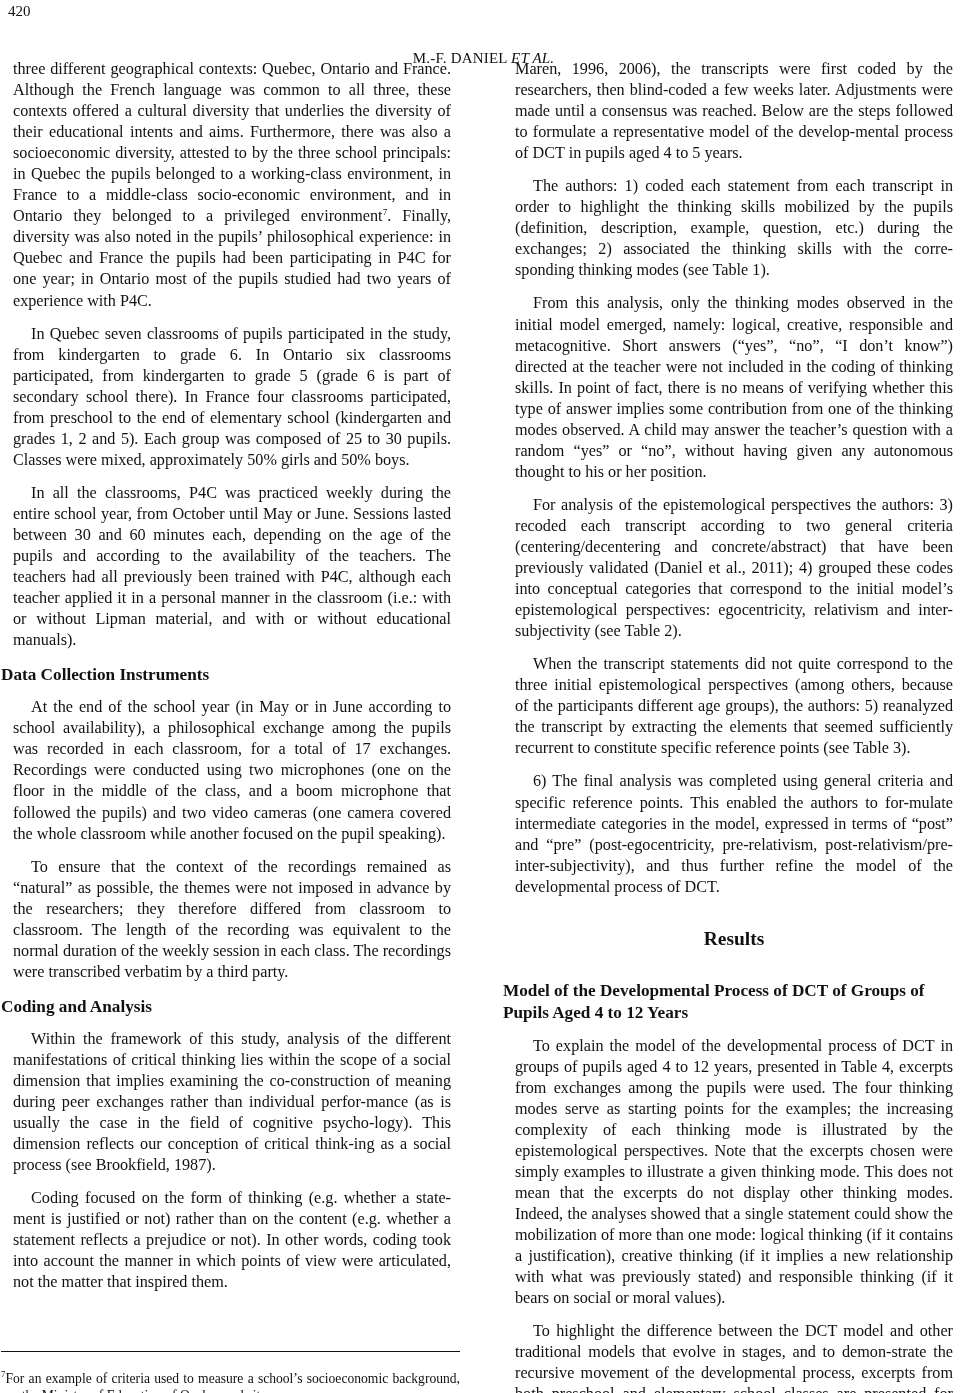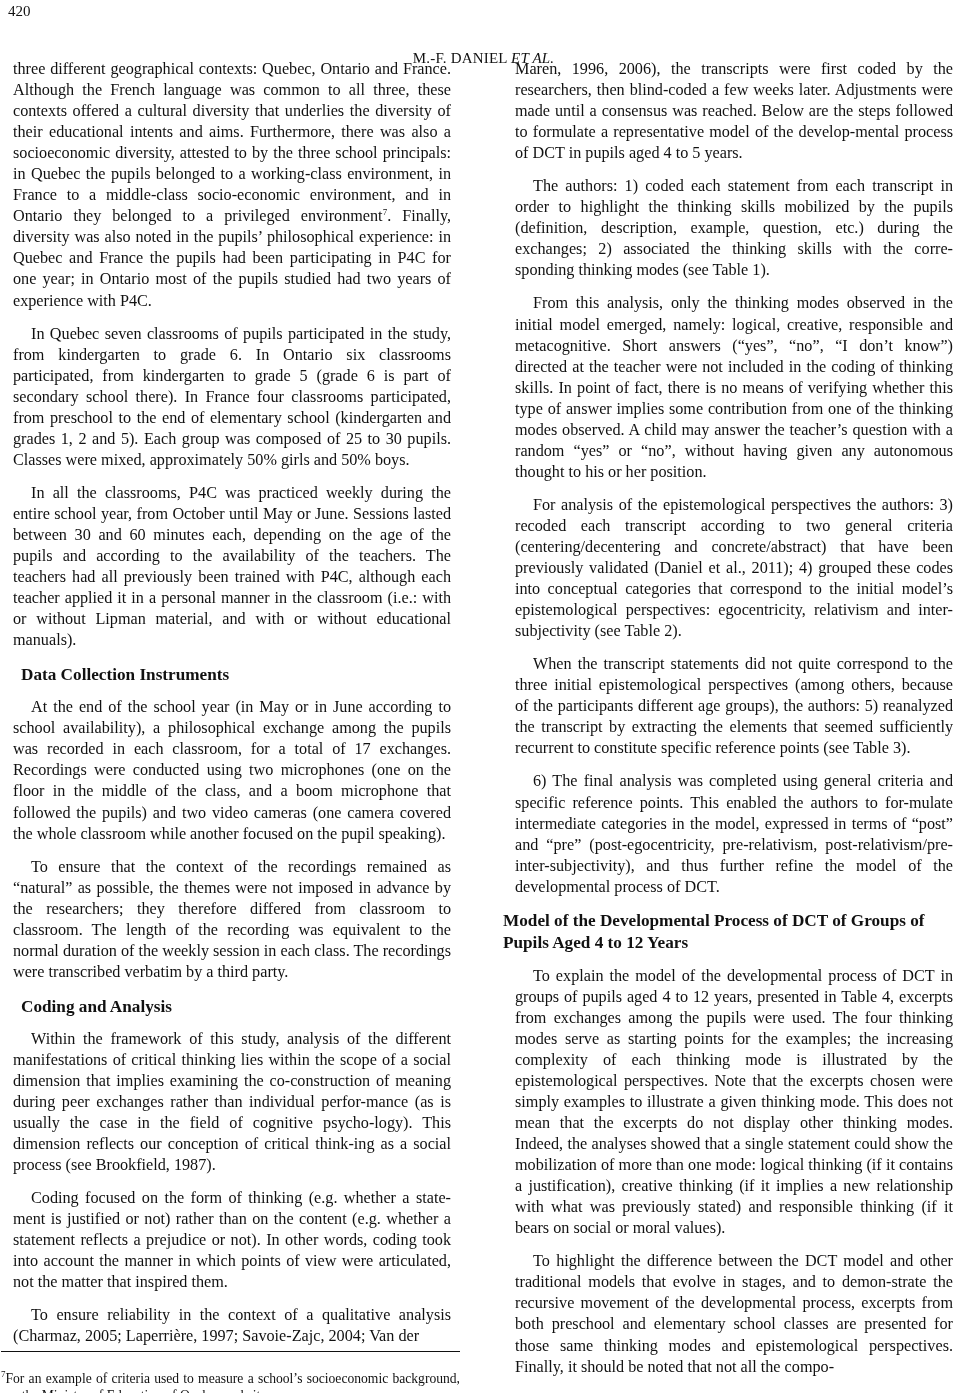--- a/index.html
+++ b/index.html
@@ -22,21 +22,21 @@
     text-align: justify; hyphens: none;
   }
   .col-left { left: 1px; }
   .col-right { left: 503px; width: 462px; }
   .col p { margin: 12px; text-indent: 18px; }
   .col p.noindent { text-indent: 0; }
   .col p + p { margin-top: 0; }
   .col p.gap { margin-top: 3px; }
 
   h3.sec {
-    font-size: 17.2px; font-weight: bold; margin: 13px 0 11px 0; line-height: 21px; text-align: left; padding-left: 20px;
+    font-size: 17.2px; font-weight: bold; margin: 13px 0 11px 0; line-height: 21px; text-align: left;
   }
   h2.results {
     font-size: 19.5px; font-weight: bold; text-align: center; margin: 30px 0 30px 0; line-height: 22px;
   }
   h3.subsec {
     font-size: 17.2px; font-weight: bold; margin: 8px 0 10px 0; line-height: 22px; text-align: left;
   }
 
   .footnote {
     position: absolute; left: 1px; top: 1351px; width: 459px;
@@ -59,30 +59,30 @@
 <div class="col col-left">
   <p class="noindent"><span>three different geographical contexts: Quebec, Ontario and France. Although the French language was common to all three, these contexts offered a cultural diversity that underlies the diversity of their educational intents and aims. Furthermore, there was also a socioeconomic diversity, attested to by the three school principals: in Quebec the pupils belonged to a working-class environment, in France to a middle-class socio-economic environment, and in Ontario they belonged to a privileged environment</span><sup>7</sup><span>. Finally, diversity was also noted in the pupils’ philosophical experience: in Quebec and France the pupils had been participating in P4C for one year; in Ontario most of the pupils studied had two years of experience with P4C.</span></p>
   <p>In Quebec seven classrooms of pupils participated in the study, from kindergarten to grade 6. In Ontario six classrooms participated, from kindergarten to grade 5 (grade 6 is part of secondary school there). In France four classrooms participated, from preschool to the end of elementary school (kindergarten and grades 1, 2 and 5). Each group was composed of 25 to 30 pupils. Classes were mixed, approximately 50% girls and 50% boys.</p>
   <p>In all the classrooms, P4C was practiced weekly during the entire school year, from October until May or June. Sessions lasted between 30 and 60 minutes each, depending on the age of the pupils and according to the availability of the teachers. The teachers had all previously been trained with P4C, although each teacher applied it in a personal manner in the classroom (i.e.: with or without Lipman material, and with or without educational manuals).</p>
   <h3 class="sec">Data Collection Instruments</h3>
   <p>At the end of the school year (in May or in June according to school availability), a philosophical exchange among the pupils was recorded in each classroom, for a total of 17 exchanges. Recordings were conducted using two microphones (one on the floor in the middle of the class, and a boom microphone that followed the pupils) and two video cameras (one camera covered the whole classroom while another focused on the pupil speaking).</p>
   <p>To ensure that the context of the recordings remained as “natural” as possible, the themes were not imposed in advance by the researchers; they therefore differed from classroom to classroom. The length of the recording was equivalent to the normal duration of the weekly session in each class. The recordings were transcribed verbatim by a third party.</p>
   <h3 class="sec">Coding and Analysis</h3>
   <p>Within the framework of this study, analysis of the different manifestations of critical thinking lies within the scope of a social dimension that implies examining the co-construction of meaning during peer exchanges rather than individual perfor-mance (as is usually the case in the field of cognitive psycho-logy). This dimension reflects our conception of critical think-ing as a social process (see Brookfield, 1987).</p>
   <p>Coding focused on the form of thinking (e.g. whether a state-ment is justified or not) rather than on the content (e.g. whether a statement reflects a prejudice or not). In other words, coding took into account the manner in which points of view were articulated, not the matter that inspired them.</p>
-  <p>To ensure reliability in the context of a qualitative analysis (Charmaz, 2005; Laperrière, 1997; Savoie-Zajc, 2004; Van der</p>
 </div>
 
 <div class="col col-right">
   <p class="noindent">Maren, 1996, 2006), the transcripts were first coded by the researchers, then blind-coded a few weeks later. Adjustments were made until a consensus was reached. Below are the steps followed to formulate a representative model of the develop-mental process of DCT in pupils aged 4 to 5 years.</p>
   <p>The authors: 1) coded each statement from each transcript in order to highlight the thinking skills mobilized by the pupils (definition, description, example, question, etc.) during the exchanges; 2) associated the thinking skills with the corre-sponding thinking modes (see Table 1).</p>
   <p class="gap">From this analysis, only the thinking modes observed in the initial model emerged, namely: logical, creative, responsible and metacognitive. Short answers (“yes”, “no”, “I don’t know”) directed at the teacher were not included in the coding of thinking skills. In point of fact, there is no means of verifying whether this type of answer implies some contribution from one of the thinking modes observed. A child may answer the teacher’s question with a random “yes” or “no”, without having given any autonomous thought to his or her position.</p>
   <p class="gap">For analysis of the epistemological perspectives the authors: 3) recoded each transcript according to two general criteria (centering/decentering and concrete/abstract) that have been previously validated (Daniel et al., 2011); 4) grouped these codes into conceptual categories that correspond to the initial model’s epistemological perspectives: egocentricity, relativism and inter-subjectivity (see Table 2).</p>
   <p class="gap">When the transcript statements did not quite correspond to the three initial epistemological perspectives (among others, because of the participants different age groups), the authors: 5) reanalyzed the transcript by extracting the elements that seemed sufficiently recurrent to constitute specific reference points (see Table 3).</p>
   <p>6) The final analysis was completed using general criteria and specific reference points. This enabled the authors to for-mulate intermediate categories in the model, expressed in terms of “post” and “pre” (post-egocentricity, pre-relativism, post-relativism/pre-inter-subjectivity), and thus further refine the model of the developmental process of DCT.</p>
+  <h2 class="results">Results</h2>
   <h3 class="subsec">Model of the Developmental Process of DCT of Groups of Pupils Aged 4 to 12 Years</h3>
   <p>To explain the model of the developmental process of DCT in groups of pupils aged 4 to 12 years, presented in Table 4, excerpts from exchanges among the pupils were used. The four thinking modes serve as starting points for the examples; the increasing complexity of each thinking mode is illustrated by the epistemological perspectives. Note that the excerpts chosen were simply examples to illustrate a given thinking mode. This does not mean that the excerpts do not display other thinking modes. Indeed, the analyses showed that a single statement could show the mobilization of more than one mode: logical thinking (if it contains a justification), creative thinking (if it implies a new relationship with what was previously stated) and responsible thinking (if it bears on social or moral values).</p>
   <p>To highlight the difference between the DCT model and other traditional models that evolve in stages, and to demon-strate the recursive movement of the developmental process, excerpts from both preschool and elementary school classes are presented for those same thinking modes and epistemological perspectives. Finally, it should be noted that not all the compo-</p>
 </div>
 
 <div class="footnote">
   <sup>7</sup><span>For an example of criteria used to measure a school’s socioeconomic background, see the Ministry of Education of Quebec website.</span>
 </div>
 
 </body></html>

